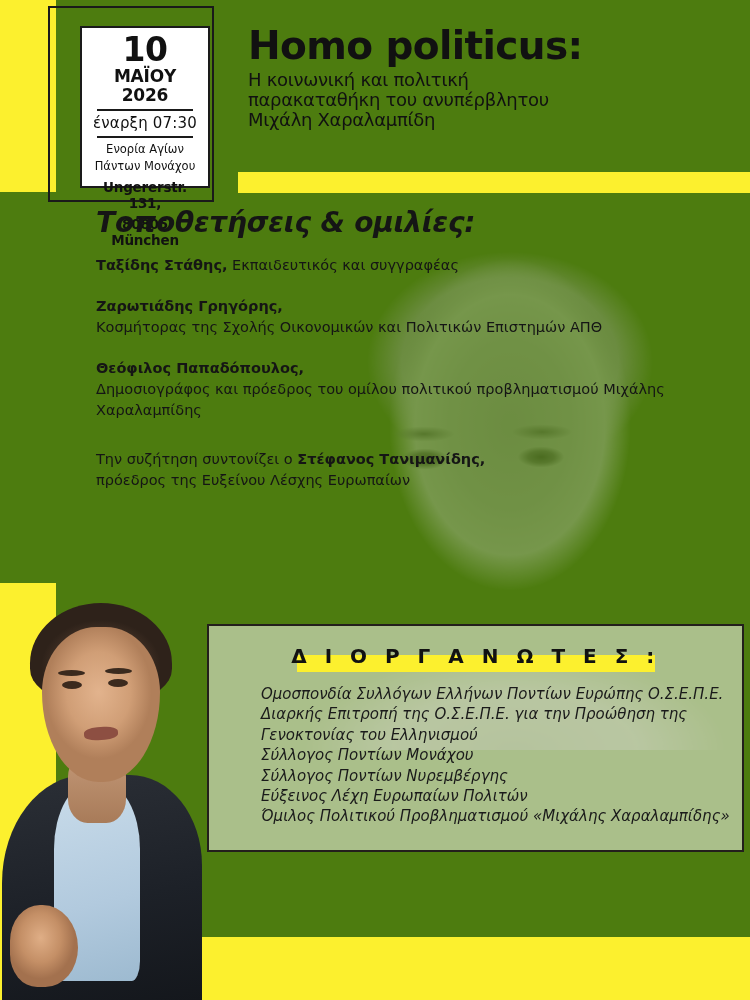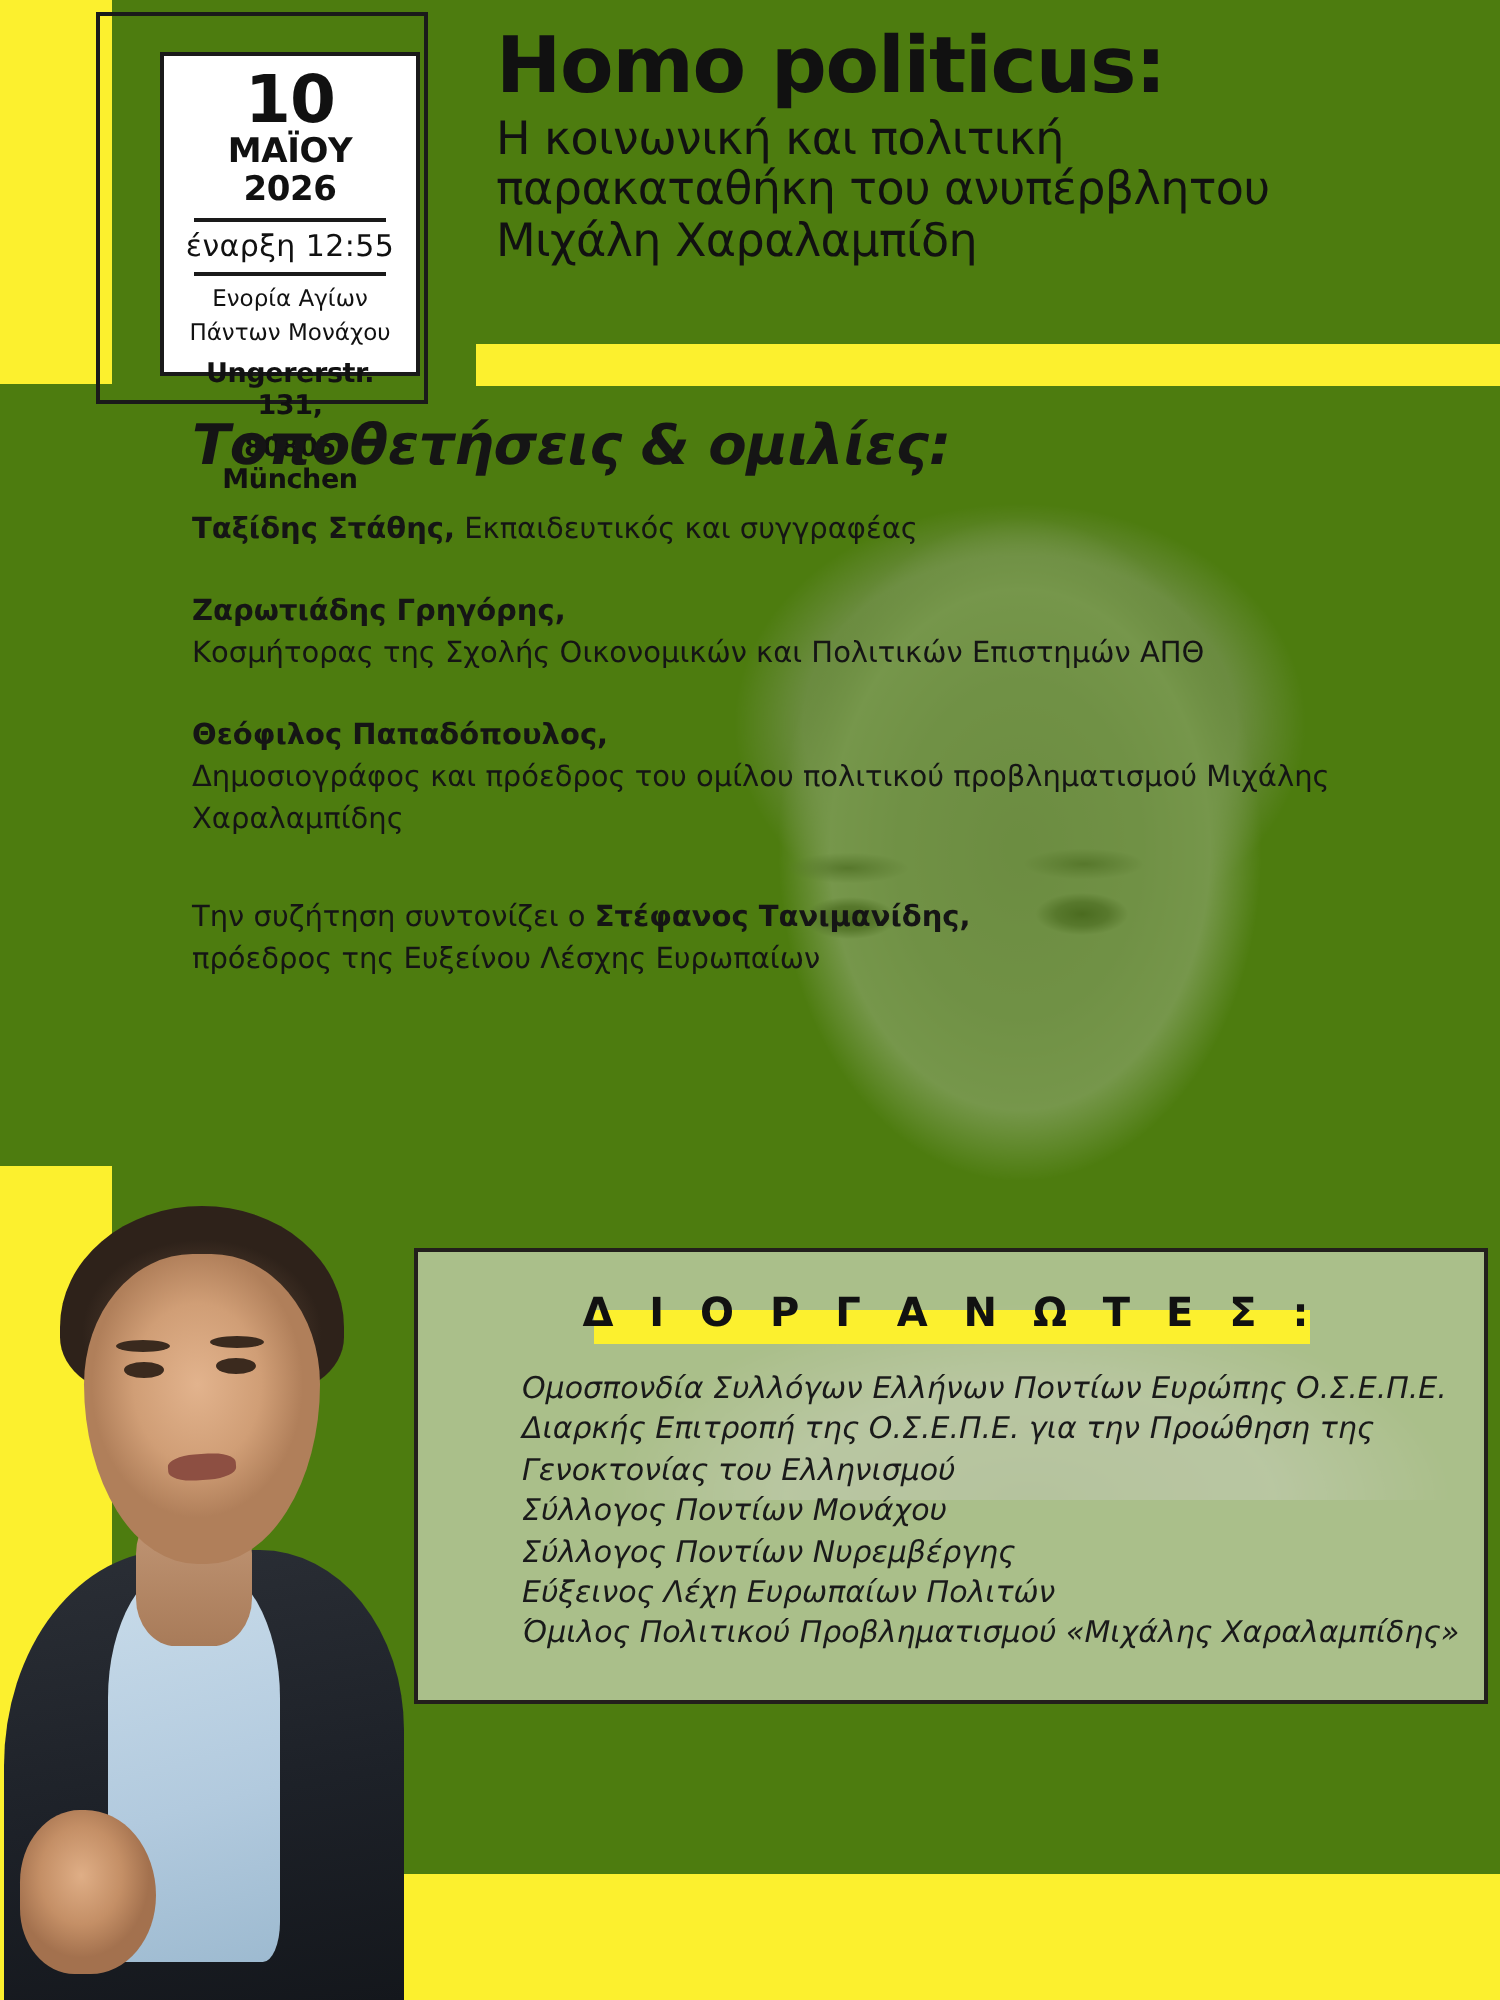--- a/index.html
+++ b/index.html
@@ -79,24 +79,24 @@
     font-size:17px;font-weight:700;line-height:1.1;letter-spacing:-.2px;margin-top:1px;
   }
   .date-rule{height:1.6px;background:#1a1a1a;width:84%;margin:5px auto 4px;}
   .date-time{font-size:15px;font-weight:500;line-height:1.1;letter-spacing:.2px;}
   .date-venue{font-size:11.5px;font-weight:500;line-height:1.25;margin-top:3px;}
   .date-addr{font-size:13.5px;font-weight:700;line-height:1.2;margin-top:5px;letter-spacing:-.2px;}
 
   
   .title-block{position:absolute;left:248px;top:14px;width:500px;color:#111;}
   .title-main{
-    font-size:39px;font-weight:700;line-height:1.0;letter-spacing:-.6px;
+    font-size:39px;font-weight:700;line-height:1.0;letter-spacing:-.6px;margin-top:12px;
   }
   .title-sub{
-    font-size:23px;font-weight:500;line-height:1.10;letter-spacing:-.3px;margin-top:5px;
+    font-size:18px;font-weight:500;line-height:1.10;letter-spacing:-.3px;margin-top:5px;
   }
 
   
   .speakers{position:absolute;left:96px;top:206px;width:612px;color:#151515;}
   .speakers-heading{
     font-size:28px;font-weight:700;font-style:italic;letter-spacing:-.2px;margin-bottom:16px;
   }
   .sp-entry{margin-bottom:20px;}
   .sp-line{font-size:14.5px;line-height:1.45;font-weight:400;}
   .sp-name{font-weight:700;}
@@ -188,21 +188,21 @@
   <div class="yellow-left"></div>
   <div class="yellow-title-bar"></div>
   <div class="yellow-portrait-patch"></div>
   <div class="yellow-bottom"></div>
 
   <div class="date-box-outer"></div>
   <div class="date-box-inner">
     <div class="date-day">10</div>
     <div class="date-month">ΜΑΪΟΥ 2026</div>
     <div class="date-rule"></div>
-    <div class="date-time">έναρξη 12:55</div>
+    <div class="date-time">έναρξη 07:30</div>
     <div class="date-rule"></div>
     <div class="date-venue">Ενορία Αγίων</div>
     <div class="date-venue">Πάντων Μονάχου</div>
     <div class="date-addr">Ungererstr. 131,</div>
     <div class="date-addr">80805 München</div>
   </div>
 
   <div class="title-block">
     <div class="title-main">Homo politicus:</div>
     <div class="title-sub">

